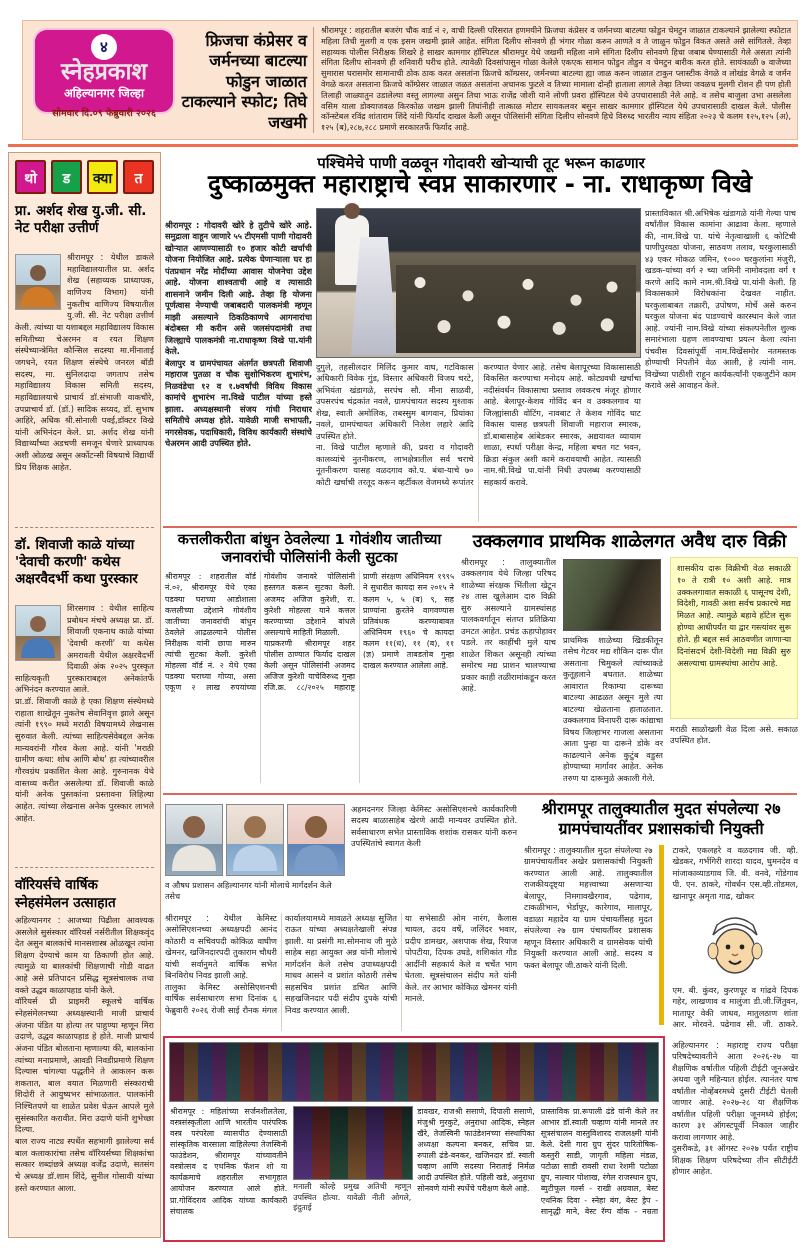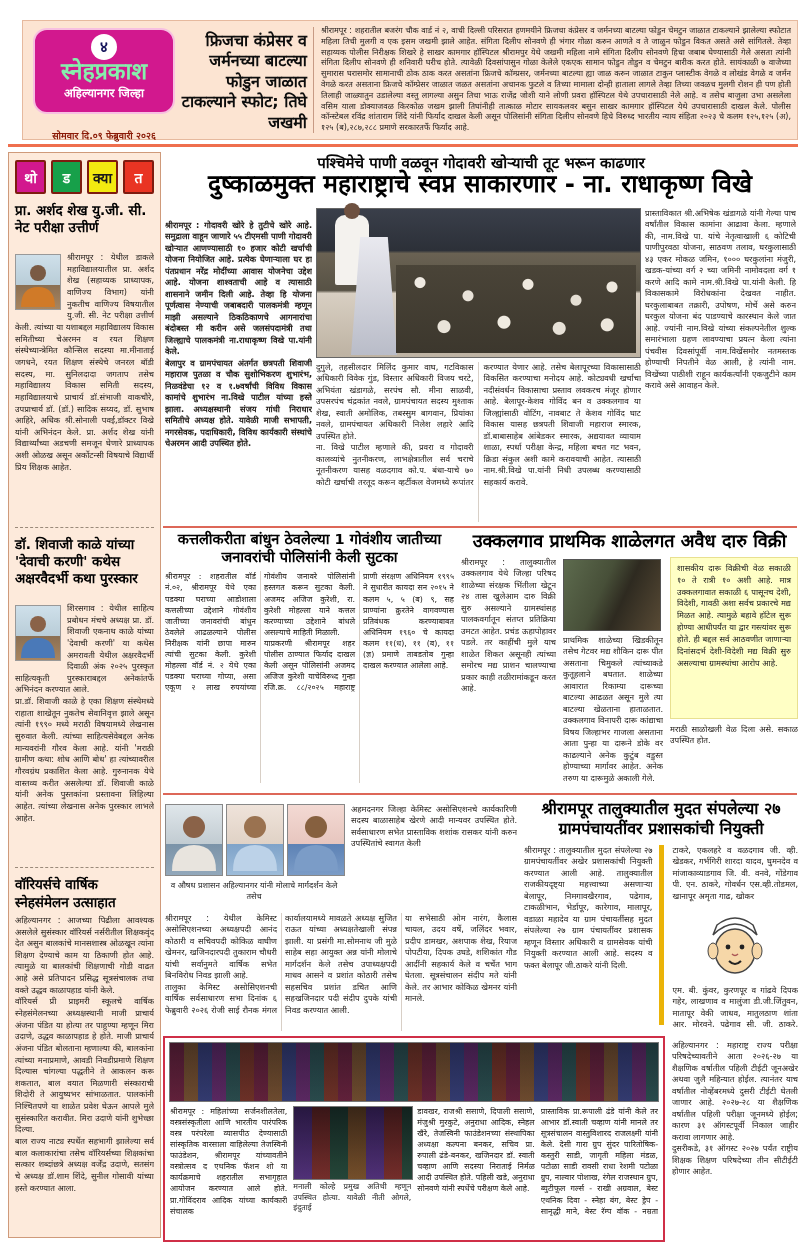--- a/index.html
+++ b/index.html
@@ -6,23 +6,23 @@
   body{width:800px;height:1260px;background:#f6f3ee;font-family:"DejaVu Sans","Liberation Sans",sans-serif;color:#1a1a1a;}
   #page{position:relative;width:800px;height:1260px;background:#ffffff;overflow:hidden;}
   .abs{position:absolute;box-sizing:border-box;}
   .just{text-align:justify;}
   .ovh{overflow:hidden;}
   .pre{white-space:pre-line;}
   
   #hdr{left:22px;top:20px;width:776px;height:120px;background:#fce4d2;border:1px solid #e6b99e;}
   #masthead{left:10px;top:7px;width:142px;height:86px;background:#d2188e;border-radius:14px;border:2px solid #f7bfe0;}
   #mh-circle{width:26px;height:26px;margin:4px auto 0;background:#fff;border-radius:50%;text-align:center;line-height:26px;font-weight:bold;font-size:15px;color:#14145a;}
-  #mh-title{text-align:center;color:#86efac;font-weight:bold;font-size:23px;line-height:1.1;margin-top:-1px;}
+  #mh-title{text-align:center;color:#e5e5e5;font-weight:bold;font-size:23px;line-height:1.1;margin-top:-1px;}
   #mh-sub{text-align:center;color:#fff;font-weight:bold;font-size:11.5px;margin-top:1px;}
-  #mh-date{left:6px;top:108px;width:150px;text-align:center;font-size:9.5px;font-weight:bold;color:#8a1a06;}
+  #mh-date{left:6px;top:85px;width:150px;text-align:center;font-size:9.5px;font-weight:bold;color:#8a1a06;}
   #hdr-head{left:158px;top:10px;width:126px;text-align:right;font-weight:bold;font-size:16px;line-height:1.28;color:#0d0d0d;}
   #hdr-rule{left:290px;top:6px;width:0;height:106px;border-left:1px solid #c79a84;}
   #hdr-body{left:298px;top:5px;width:470px;height:109px;font-size:8px;line-height:1.35;color:#27211e;}
   .redrule{background:#ef6f4e;height:3px;}
   .thinrule{background:#dd6758;height:2px;}
   
   #sidebar{left:8px;top:152px;width:153px;height:1086px;background:#fdeadb;border:1px solid #cf9a7a;padding:6px;}
   #stamps{display:flex;gap:5px;margin:1px 0 8px;}
   .stamp{width:32px;height:30px;display:flex;align-items:center;justify-content:center;font-weight:bold;font-size:14px;color:#fff;border:2px solid #7e1c10;border-radius:2px;}
   .st0{background:#d2188e;} .st1{background:#17a04a;} .st2{background:#f3ea10;color:#1a1a1a;} .st3{background:#e93423;}
@@ -70,21 +70,21 @@
   
   #chemist{left:165px;top:799px;width:352px;}
   #chemist .sec-h{font-size:16px;white-space:nowrap;text-align:center;}
   #chem-row{display:flex;gap:6px;margin-top:5px;}
   #chem-photos{display:flex;gap:3px;}
   .chem-p{width:56px;height:70px;border:1px solid #888;position:relative;}
   .cp0{background:linear-gradient(180deg,#dfe6ea,#c2ccd2 55%,#7b93a8 56%,#92a8bb);}
   .cp1{background:linear-gradient(180deg,#efe3da,#e0d2c6 55%,#7fa3c9 56%,#9dbcda);}
   .cp2{background:linear-gradient(180deg,#f3d9d3,#e7c6bf 55%,#5d82b5 56%,#7b9cc7);}
   #chem-side{flex:1;height:104px;}
-  #chem-cap{font-size:8px;text-align:center;margin-top:3px;}
+  #chem-cap{font-size:8px;margin-top:3px;}
   #chem-body{column-count:3;column-gap:8px;column-rule:1px solid #d8cfc6;height:118px;margin-top:5px;}
   
   #panch{left:524px;top:799px;width:274px;}
   #panch .sec-h{font-size:16px;line-height:1.25;text-align:center;}
   #panch-cols{display:flex;gap:8px;margin-top:6px;}
   #panch-c1{width:131px;height:180px;border-right:5px solid #eab308;padding-right:7px;}
   #panch-c2{width:128px;}
   #cartoon{width:72px;height:74px;margin:2px auto;}
   
   #fashion{left:163px;top:1036px;width:502px;height:206px;border:2px solid #cf2f47;background:#fff;}

